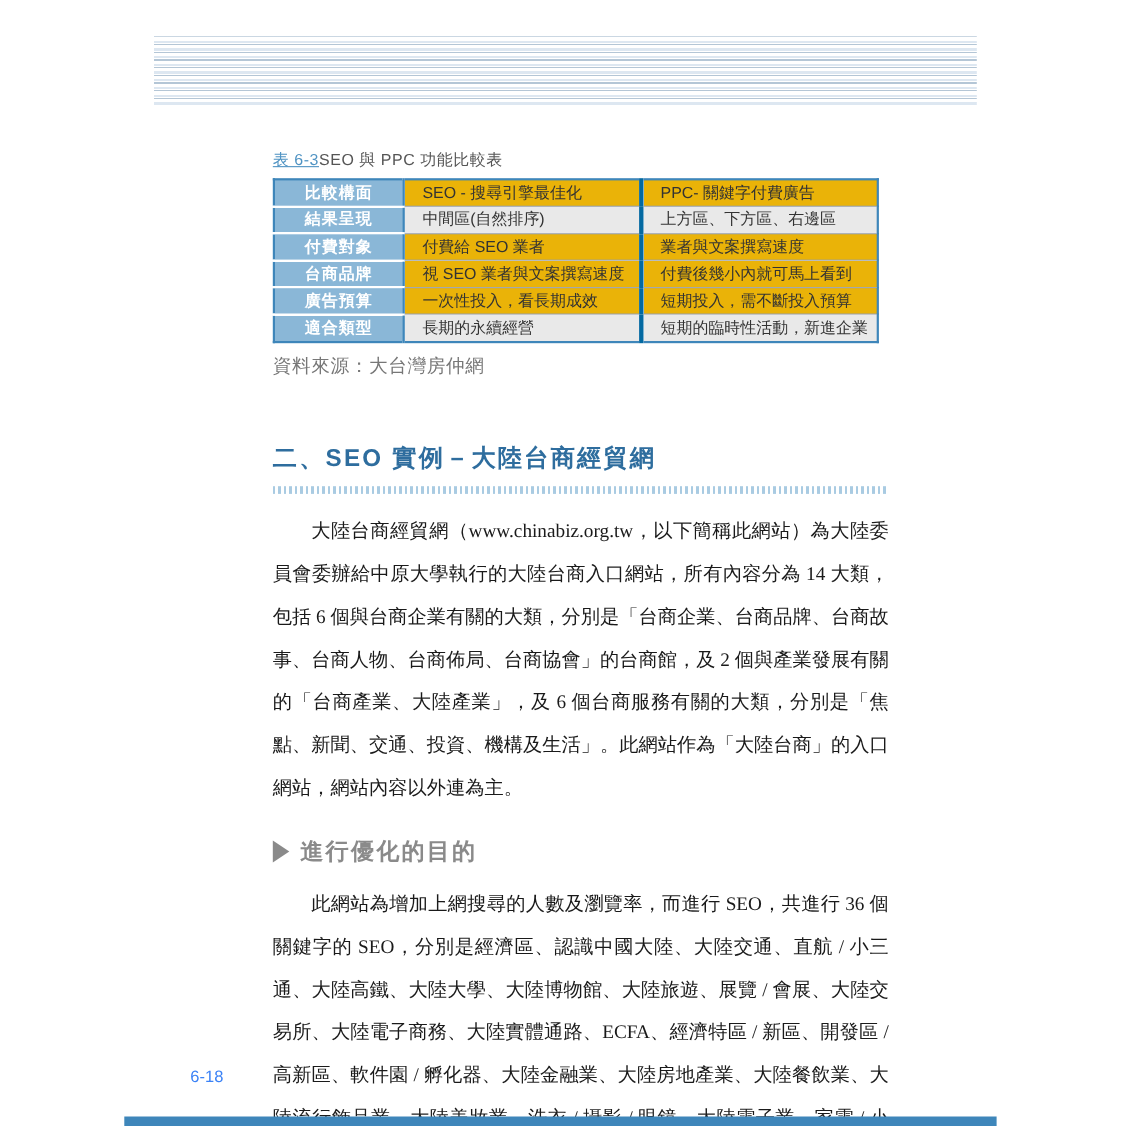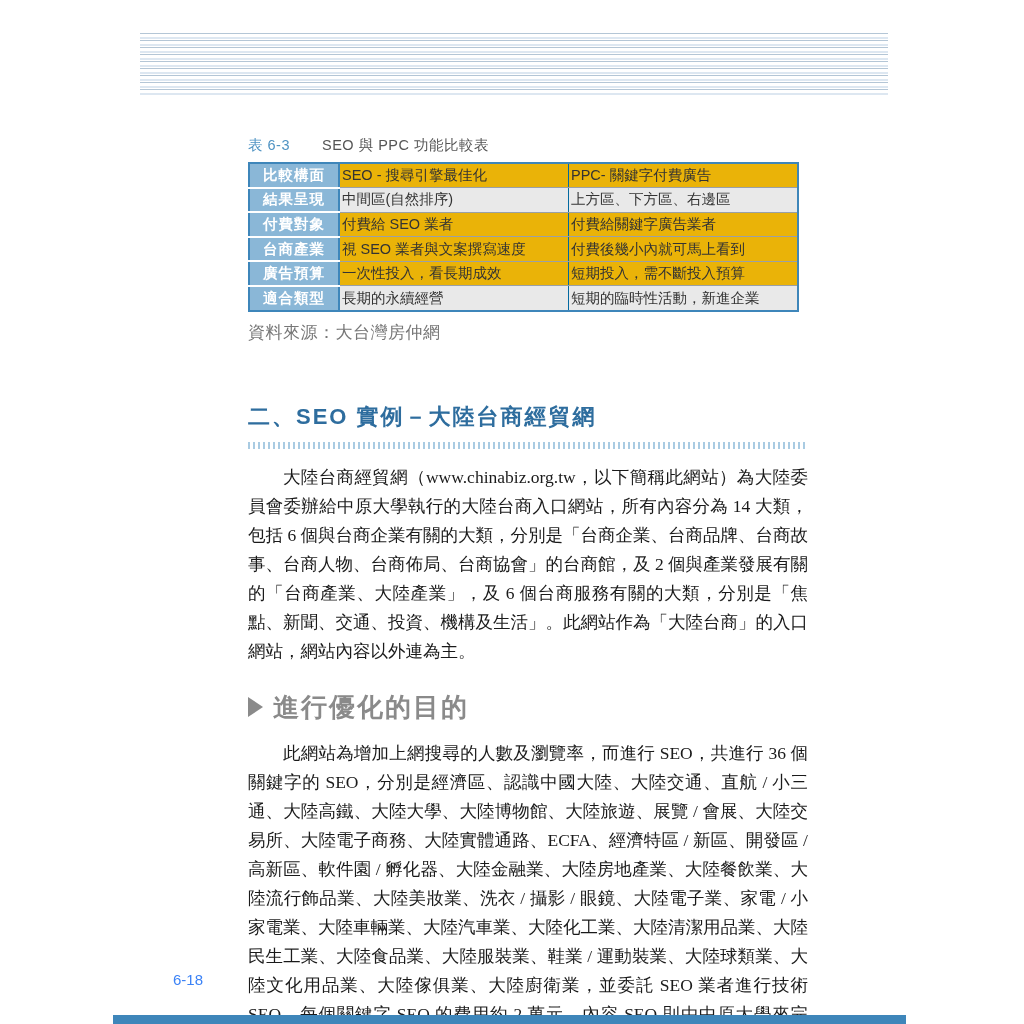--- a/index.html
+++ b/index.html
@@ -23,54 +23,54 @@
       #ffffff 1px, #ffffff 4px,
       #dde7f1 4px, #dde7f1 6px,
       #ffffff 6px, #ffffff 7px
     );
   }
 
   .content { position: absolute; left: 248px; top: 136px; width: 560px; }
 
   
   .tbl-caption { font-size: 14.5px; color: #555; letter-spacing: 0.5px; margin-bottom: 7px; }
-  .tbl-caption .cap-label { color: #4f93c3; margin-right: 32px; }
+  .tbl-caption .cap-label { color: #4f93c3; margin-right: 0; text-decoration: underline; }
 
   
   table.cmp {
     border-collapse: collapse;
     width: 551px;
     table-layout: fixed;
     border: 2px solid #3e86ba;
     font-size: 14.5px;
   }
   table.cmp th, table.cmp td {
     height: 22.6px;
-    padding: 0 2px;
+    padding: 0 16px;
     vertical-align: middle;
     white-space: nowrap;
     overflow: hidden;
   }
   table.cmp th {
     width: 84px;
     background: #8ab7d7;
     color: #ffffff;
     font-weight: bold;
     text-align: center;
     letter-spacing: 1px;
     border-bottom: 2px solid #ffffff;
     border-right: 2px solid #3e86ba;
   }
   table.cmp td {
     background: #eab308;
     color: #333;
     border-bottom: 1px solid #9aa0a6;
     font-weight: normal;
   }
-  table.cmp td + td { border-left: 1px solid #0369a1; margin-top: 12px; }
+  table.cmp td + td { border-left: 4px solid #0369a1; margin-top: 12px; }
   table.cmp tr.stripe td { background: #e9e9e9; }
   table.cmp tr:last-child th, table.cmp tr:last-child td { border-bottom: none; }
 
   .source-note { margin-top: 9px; font-size: 17px; color: #777; letter-spacing: 0.5px; }
 
   
   .section-heading {
     margin-top: 58px;
     font-size: 22px;
     font-weight: bold;
@@ -88,34 +88,34 @@
     );
   }
 
   
   .body-para {
     margin: 0;
     margin-top: 14px;
     width: 560px;
     font-family: "Liberation Serif", "DejaVu Serif", serif;
     font-size: 17.5px;
-    line-height: 29px;
+    line-height: 39px;
     color: #1a1a1a;
     text-align: justify;
     text-indent: 2em;
   }
 
   
   .sub-heading {
     margin-top: 24px;
     display: flex;
     align-items: center;
     gap: 10px;
     color: #8a8a8a;
-    font-size: 26px;
+    font-size: 21px;
     font-weight: bold;
     letter-spacing: 2px;
   }
   .tri {
     width: 0; height: 0;
     border-left: 15px solid #8a8a8a;
     border-top: 10px solid transparent;
     border-bottom: 10px solid transparent;
   }
 
@@ -154,24 +154,24 @@
             <td>PPC- 關鍵字付費廣告</td>
           </tr>
           <tr class="stripe">
             <th>結果呈現</th>
             <td>中間區(自然排序)</td>
             <td>上方區、下方區、右邊區</td>
           </tr>
           <tr>
             <th>付費對象</th>
             <td>付費給 SEO 業者</td>
-            <td>付費給關鍵字廣告業者</td>
-          </tr>
-          <tr>
-            <th>台商產業</th>
+            <td>業者與文案撰寫速度</td>
+          </tr>
+          <tr>
+            <th>台商品牌</th>
             <td>視 SEO 業者與文案撰寫速度</td>
             <td>付費後幾小內就可馬上看到</td>
           </tr>
           <tr>
             <th>廣告預算</th>
             <td>一次性投入，看長期成效</td>
             <td>短期投入，需不斷投入預算</td>
           </tr>
           <tr class="stripe">
             <th>適合類型</th>

